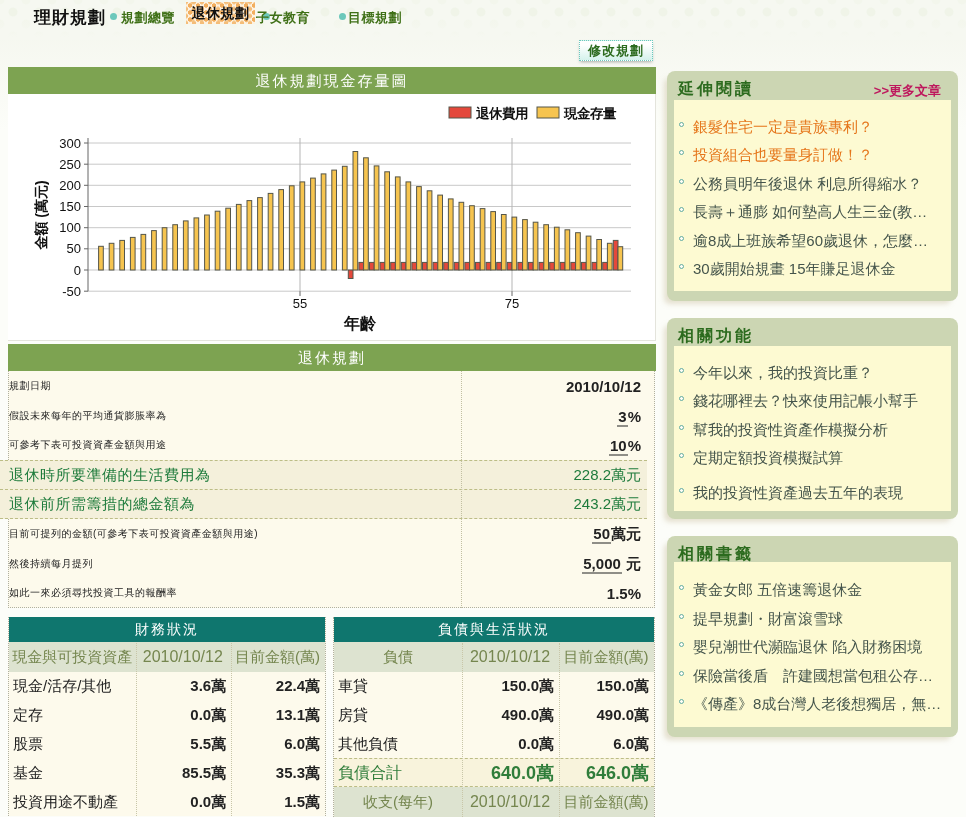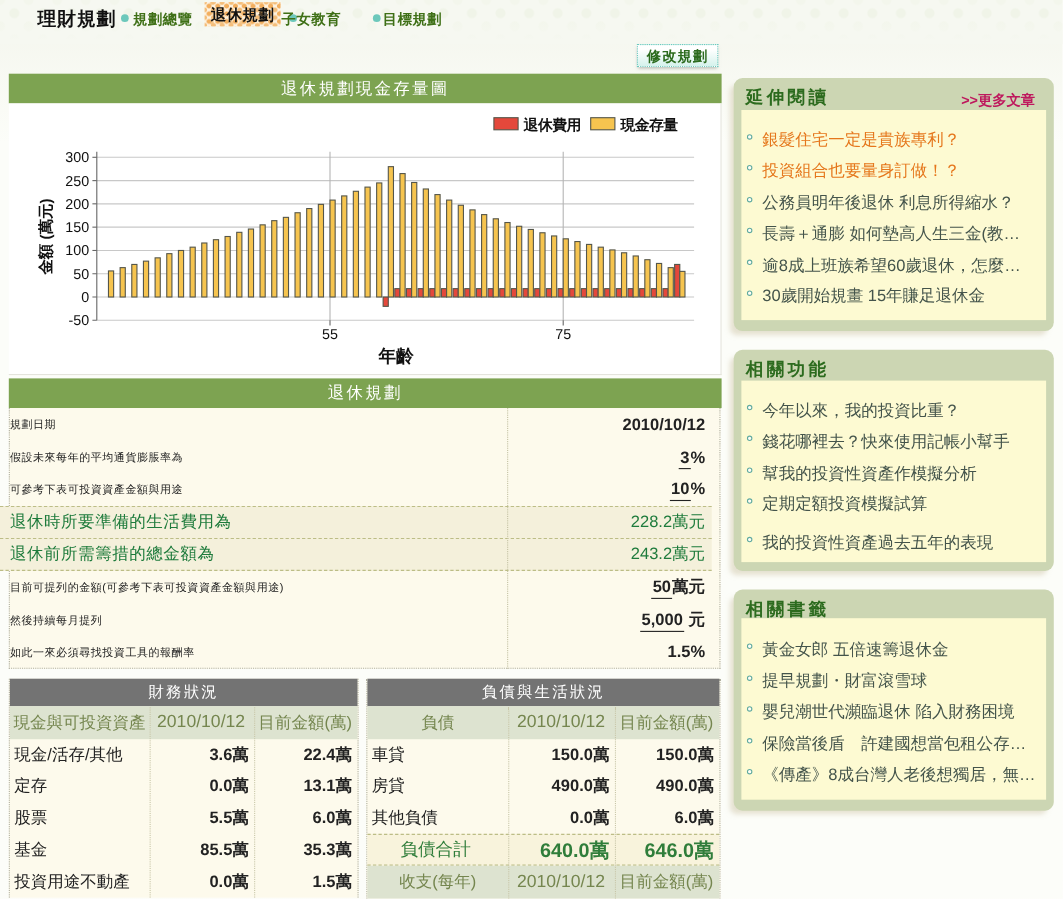--- a/index.html
+++ b/index.html
@@ -38,32 +38,32 @@
 .mrow { position:absolute; left:0; width:647px; }
 .ml { position:absolute; left:9px; top:50%; transform:translateY(-50%);
   font-size:10px; color:#222; letter-spacing:0.5px; }
 .mv { position:absolute; right:6px; top:50%; transform:translateY(-50%);
   font-size:15px; font-weight:bold; color:#222; }
 .mdiv { position:absolute; left:461px; top:371px; width:0; height:237px; border-left:1px dotted #c2c0a2; }
 .hl { background:#f4f0db; border-top:1px dashed #bcbd86; border-bottom:1px dashed #bcbd86; }
 .hlg { color:#1e7b3c; font-weight:normal; }
 .un { border-bottom:1px solid #222; padding:0 1px 1px; }
 .btab { position:absolute; background:#fdfaec; border-left:1px dotted #b0b0a0; border-right:1px dotted #b0b0a0; }
-.bhead { height:25px; background:#737373; color:#fff; font-size:14px; text-align:center; line-height:25px; letter-spacing:2px; }
+.bhead { height:25px; background:#0f766e; color:#fff; font-size:14px; text-align:center; line-height:25px; letter-spacing:2px; }
 .bsub { position:relative; height:29.5px; background:#dde3d0; color:#75864f; }
 .bsub div { position:absolute; top:50%; transform:translateY(-50%); text-align:center; font-size:15px; }
 .brow { position:relative; height:28.9px; color:#222; }
 .brow .bc2r, .brow .bc3r { font-weight:bold; }
 .coldiv { position:absolute; top:26px; bottom:0; width:0; border-left:1px dotted #c8c6a8; }
 .brow div { position:absolute; top:50%; transform:translateY(-50%); font-size:15px; }
 .bc1 { left:0; width:40%; } .bc2 { left:40%; width:30%; font-size:16px !important; } .bc3 { left:70%; width:30%; }
 .bc1l { left:4px; } .bc2r { right:calc(30% + 4px); } .bc3r { right:5px; }
 .bsum { background:#f8f3dc; border-top:1px dashed #bcbd86; border-bottom:1px dashed #bcbd86; color:#2f7d3a; font-weight:normal; }
 .bsum div { font-size:18px !important; }
-.bsum .bc1l { font-size:16px !important;margin-left:26px; }
+.bsum .bc1l { font-size:16px !important; }
 .panel { position:absolute; left:667px; width:291px; background:#ccd6b3; border-radius:8px; box-shadow:-5px 5px 5px -2px rgba(208,198,168,0.5); }
 .ptitle { position:absolute; left:11px; top:8px; font-size:16px; font-weight:bold; color:#2c6b1e; letter-spacing:3px; width:263px;}
 .more { position:absolute; right:0; top:3px; font-size:13px; font-weight:bold; color:#be185d; letter-spacing:0; }
 .pinner { position:absolute; left:7px; width:277px; background:#fdfad2; }
 .pitem { position:absolute; left:19px; width:252px; font-size:15px; color:#44544b; white-space:nowrap; }
 .pitem.org { color:#e5761b; }
 .bul { position:absolute; left:-14px; top:4px; width:5px; height:5px; border:1.6px solid #62aba0; border-radius:50%; background:#fffef5; }
 .pinner { overflow:hidden; }
 </style></head>
 <body>

